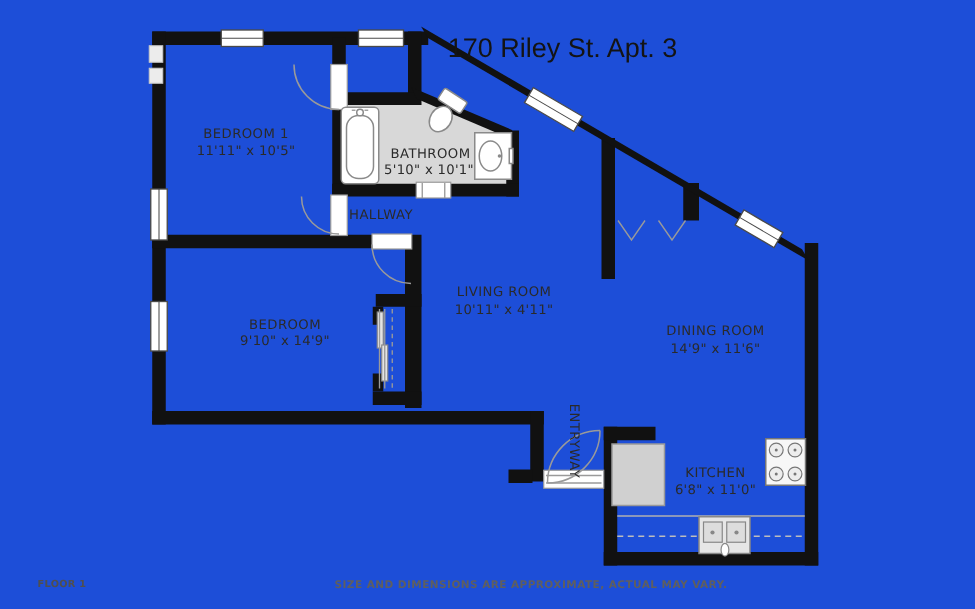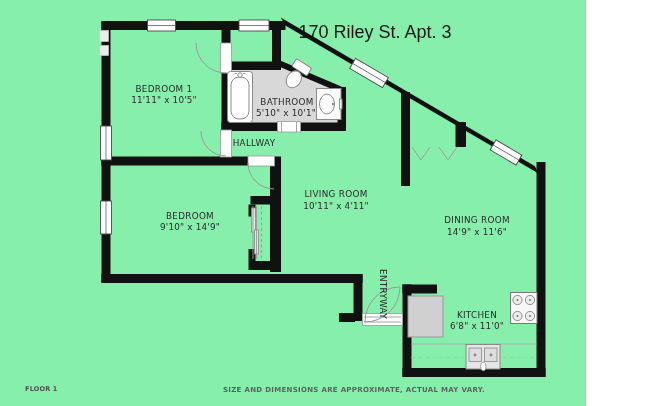--- a/index.html
+++ b/index.html
@@ -1,16 +1,16 @@
 <!DOCTYPE html>
 <html><head>
 <meta charset="utf-8">
 <style>
   html,body{margin:0;padding:0;background:#fff;}
-  .stage{width:586px;height:406px;position:relative;background:#86efac;overflow:hidden;
+  .stage{width:650px;height:406px;position:relative;background:#1d4ed8;overflow:hidden;
          font-family:"DejaVu Sans",sans-serif;}
   svg{display:block;}
   .wall{fill:#111111;stroke:none;}
   .room-name{font-size:8.8px;fill:#2a2a2a;letter-spacing:.3px;}
   .room-dims{font-size:8.8px;fill:#2a2a2a;letter-spacing:.2px;}
   .title-text{font-size:18px;font-family:"Liberation Sans",sans-serif;fill:#141414;}
   .footer-small{font-size:6.5px;font-weight:bold;fill:#4f4f4f;letter-spacing:.2px;}
   .footer-disclaimer{font-size:7px;font-weight:bold;fill:#5f5f5f;letter-spacing:.3px;}
   .fixture{fill:#ffffff;stroke:#8a8a8a;stroke-width:1;}
   .fixture-light{fill:#e3e3e3;stroke:#8a8a8a;stroke-width:.8;}

